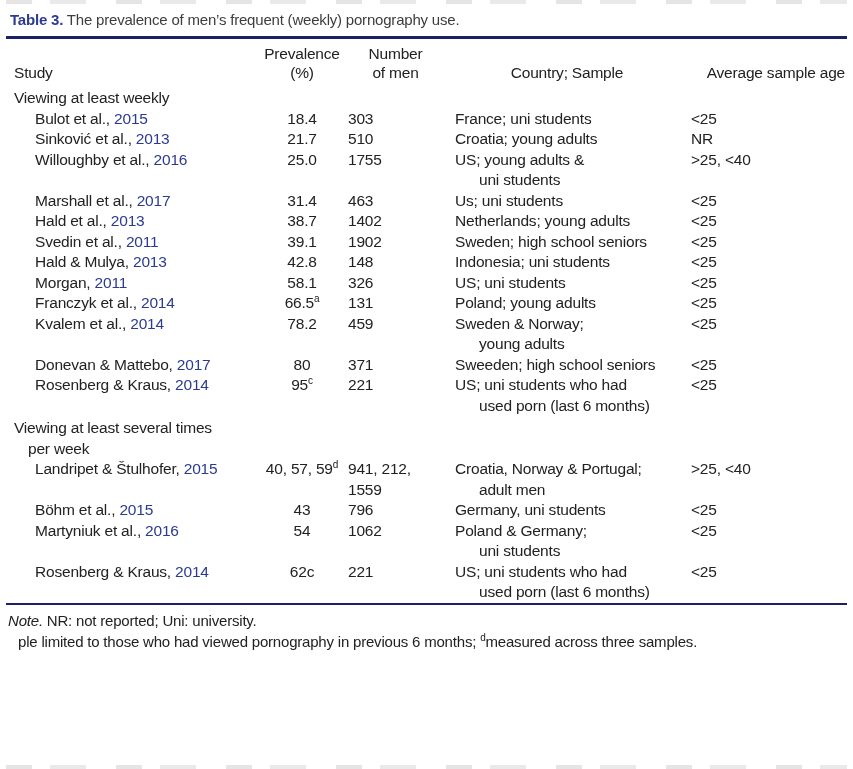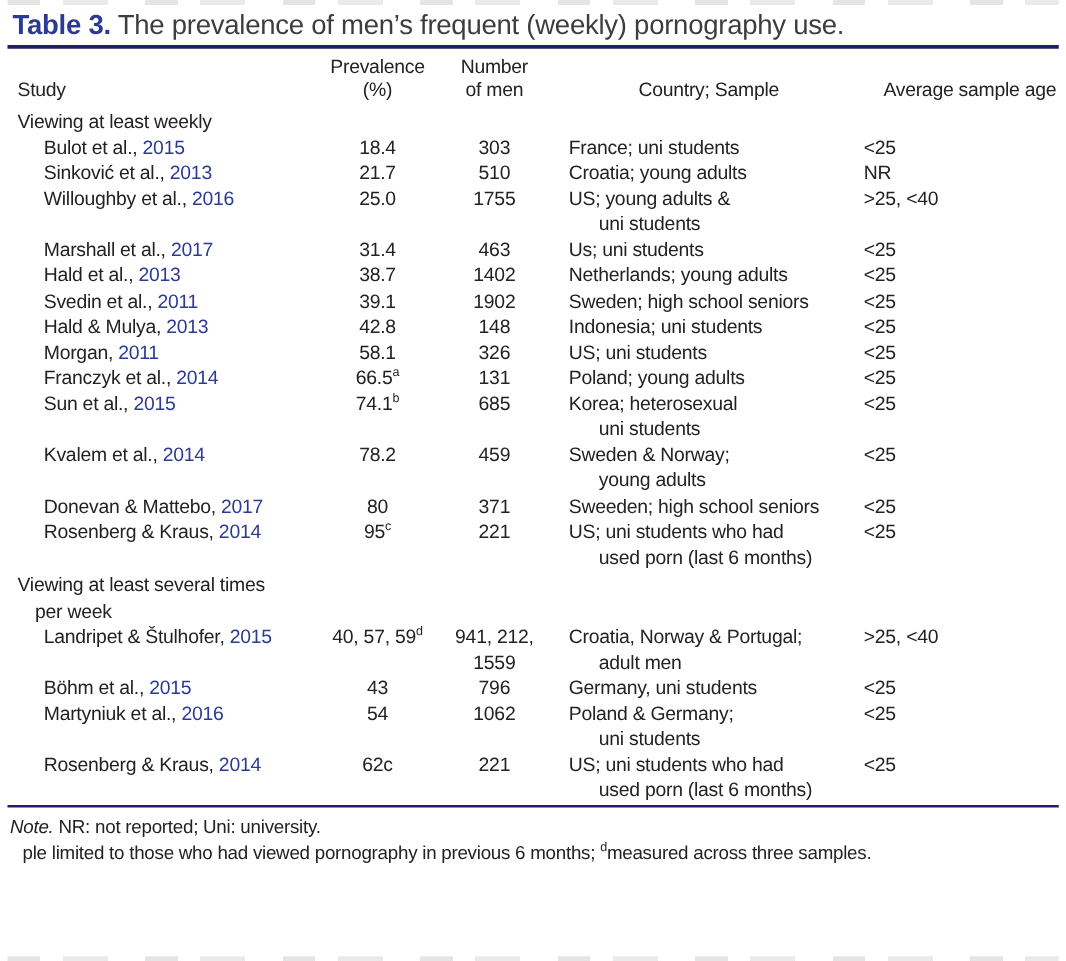--- a/index.html
+++ b/index.html
@@ -19,21 +19,21 @@
     height: 4px; margin: 0 6px;
     background: repeating-linear-gradient(90deg,
       #cfcfcf 0 26px, transparent 26px 44px,
       #d8d8d8 44px 80px, transparent 80px 110px);
     opacity: .55;
   }
   .scan-artifact.bottom { position: absolute; bottom: 0; left: 0; right: 0; }
 
   .caption {
     padding: 5px 8px 5px 10px;
-    font-size: 22px;
+    font-size: 15px;
     letter-spacing: -0.2px;
     line-height: 22px;
     white-space: nowrap;
   }
   .caption-label { color: #2b3a92; font-weight: bold; }
   .caption-text  { color: #3d3d3d; }
 
   .rule { background: #1e2066; margin: 0 6px; }
   .rule.r-title  { height: 3px; }
   .rule.r-notes  { height: 2px; }
@@ -69,21 +69,21 @@
     vertical-align: top;
     padding: 0;
     line-height: 20.5px;
   }
   tbody tr.section-row td { padding-left: 8px; padding-top: 2px; }
   .sec-line { white-space: nowrap; }
   .sec-line.indent { padding-left: 14px; }
 
   td.study   { padding-left: 29px; white-space: nowrap; }
   td.prev    { text-align: center; white-space: nowrap; }
-  td.num     { text-align: center; }
+  td.num     { text-align: left; }
   td.country { padding-left: 12px; }
   td.country div { white-space: nowrap; }
   td.country div.indent { padding-left: 24px; }
   td.age     { text-align: left; white-space: nowrap; }
 
   .year { color: #2b3a92; cursor: pointer; }
   sup { font-size: 10px; line-height: 0; }
 
   .notes {
     margin: 5px 6px 17px 6px;
@@ -233,32 +233,20 @@
           <td class="prev">66.5<sup>a</sup></td>
           <td class="num">
             <div>131</div>
           </td>
           <td class="country">
             <div>Poland; young adults</div>
           </td>
           <td class="age">&lt;25</td>
         </tr>
         <tr>
-          <td class="study"><span>Sun et al., </span><span class="year">2015</span></td>
-          <td class="prev">74.1<sup>b</sup></td>
-          <td class="num">
-            <div>685</div>
-          </td>
-          <td class="country">
-            <div>Korea; heterosexual</div>
-            <div class="indent">uni students</div>
-          </td>
-          <td class="age">&lt;25</td>
-        </tr>
-        <tr>
           <td class="study"><span>Kvalem et al., </span><span class="year">2014</span></td>
           <td class="prev">78.2</td>
           <td class="num">
             <div>459</div>
           </td>
           <td class="country">
             <div>Sweden &amp; Norway;</div>
             <div class="indent">young adults</div>
           </td>
           <td class="age">&lt;25</td>

